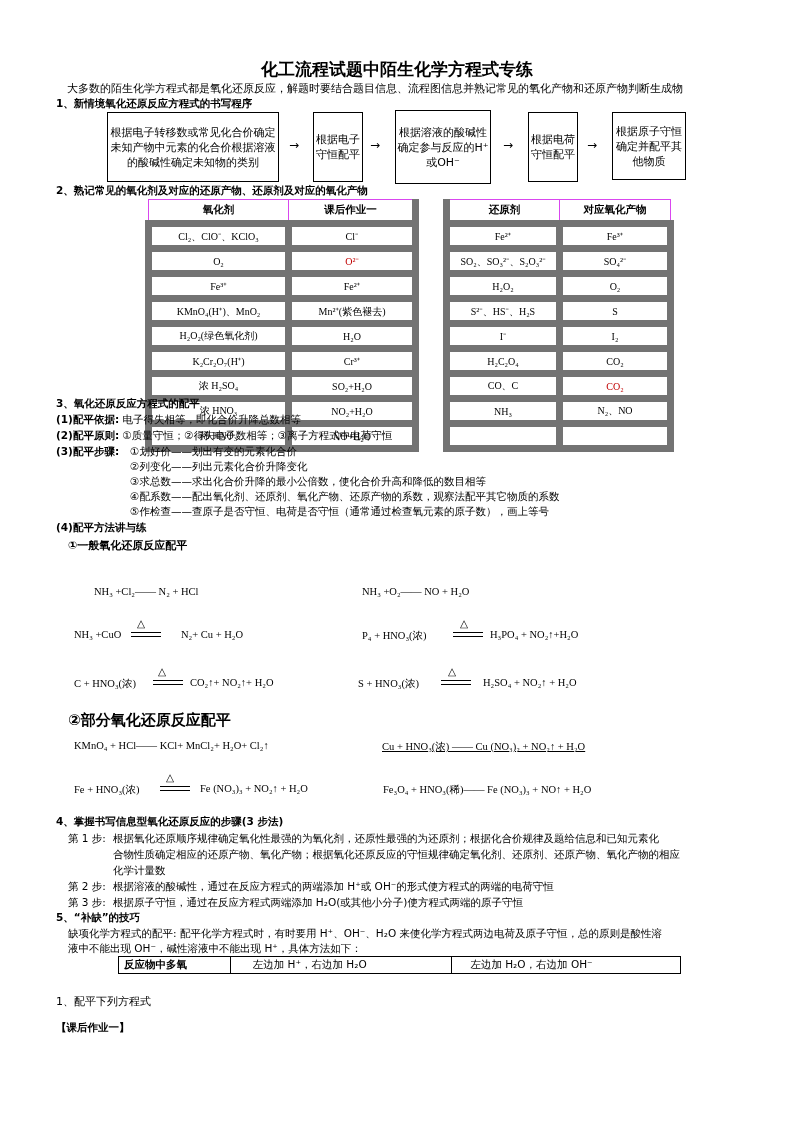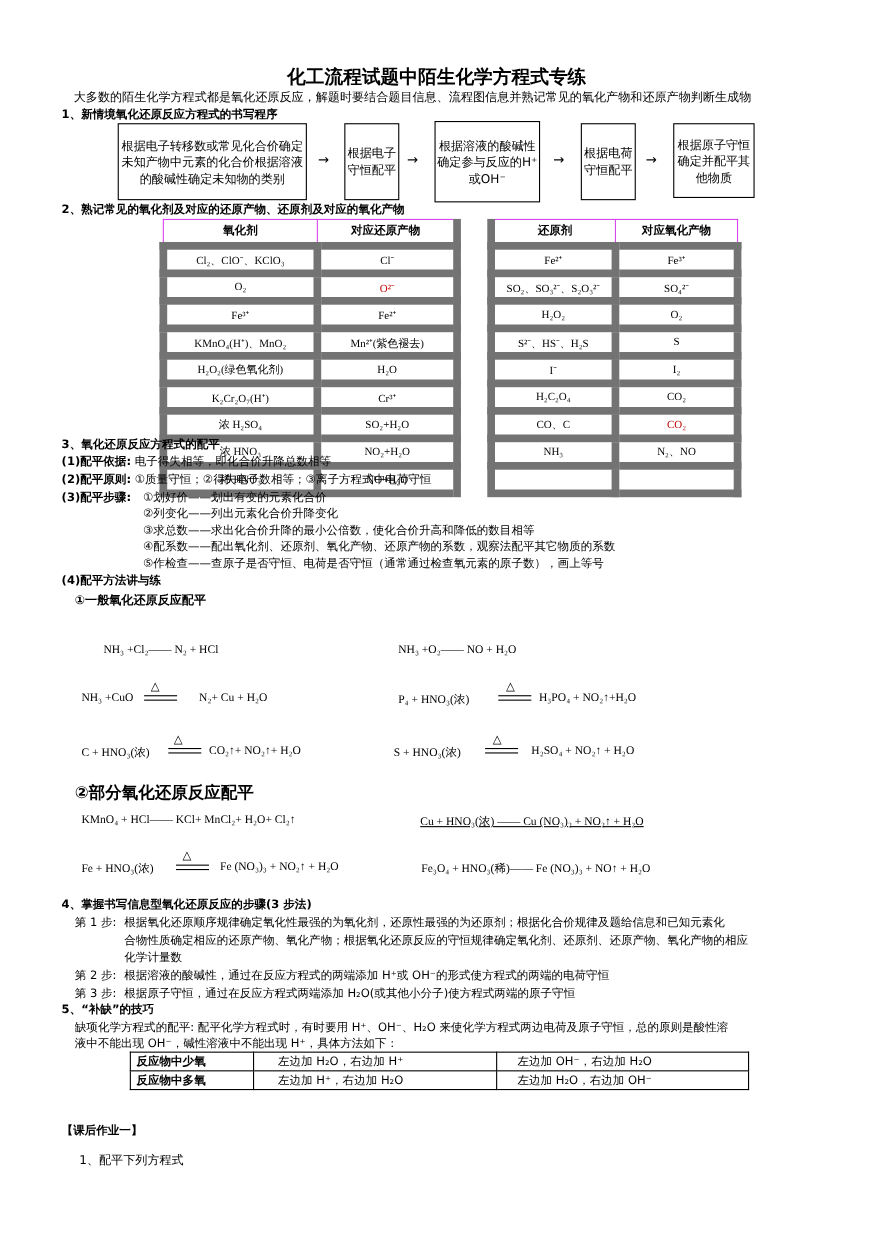--- a/index.html
+++ b/index.html
@@ -42,21 +42,21 @@
 <div class="arrow" style="left:503px; top:138px;">→</div>
 <div class="box" style="left:528px; top:112px; width:44px; height:68px; padding:0 2px;">根据电荷守恒配平</div>
 <div class="arrow" style="left:587px; top:138px;">→</div>
 <div class="box" style="left:612px; top:112px; width:72px; height:66px;">根据原子守恒确定并配平其他物质</div>
 
 <div class="abs h" style="left:56px; top:184px;">2、熟记常见的氧化剂及对应的还原产物、还原剂及对应的氧化产物</div>
 <table class="ox">
   <tbody>
       <tr>
     <th style="width:137px;">氧化剂</th>
-    <th style="width:121px;">对应还原产物</th>
+    <th style="width:121px;">课后作业一</th>
     <td class="gap" style="width:24px;" rowspan="10"></td>
     <th style="width:107px;">还原剂</th>
     <th style="width:108px;">对应氧化产物</th>
   </tr>
   <tr>
     <td>Cl₂、ClO⁻、KClO₃</td>
         <td>Cl⁻</td>
     <td>Fe²⁺</td>
         <td>Fe³⁺</td>
   </tr>
@@ -174,26 +174,21 @@
 <div class="abs t" style="left:68px; top:896px;">第 3 步:</div>
 <div class="abs t" style="left:113px; top:896px;">根据原子守恒，通过在反应方程式两端添加 H₂O(或其他小分子)使方程式两端的原子守恒</div>
 
 <div class="abs h" style="left:56px; top:911px;">5、“补缺”的技巧</div>
 <div class="abs t" style="left:68px; top:927px;">缺项化学方程式的配平: 配平化学方程式时，有时要用 H⁺、OH⁻、H₂O 来使化学方程式两边电荷及原子守恒，总的原则是酸性溶</div>
 <div class="abs t" style="left:68px; top:942px;">液中不能出现 OH⁻，碱性溶液中不能出现 H⁺，具体方法如下：</div>
 
 <table class="tk">
   <tbody>
   <tr>
-    <td class="rh">反应物中少氧</td>
-    <td style="padding-left:22px;">左边加 H₂O，右边加 H⁺</td>
-    <td style="padding-left:18px;">左边加 OH⁻，右边加 H₂O</td>
-  </tr>
-  <tr>
     <td class="rh">反应物中多氧</td>
     <td style="padding-left:22px;">左边加 H⁺，右边加 H₂O</td>
     <td style="padding-left:18px;">左边加 H₂O，右边加 OH⁻</td>
   </tr>
 </tbody>
   </table>
 
 <div class="abs h" style="left:56px; top:1021px;">【课后作业一】</div>
-<div class="abs t" style="left:56px; top:1047px; font-size:11px;margin-left:16px;">1、配平下列方程式</div>
+<div class="abs t" style="left:56px; top:994px; font-size:11px;">1、配平下列方程式</div>
 
 </body></html>

